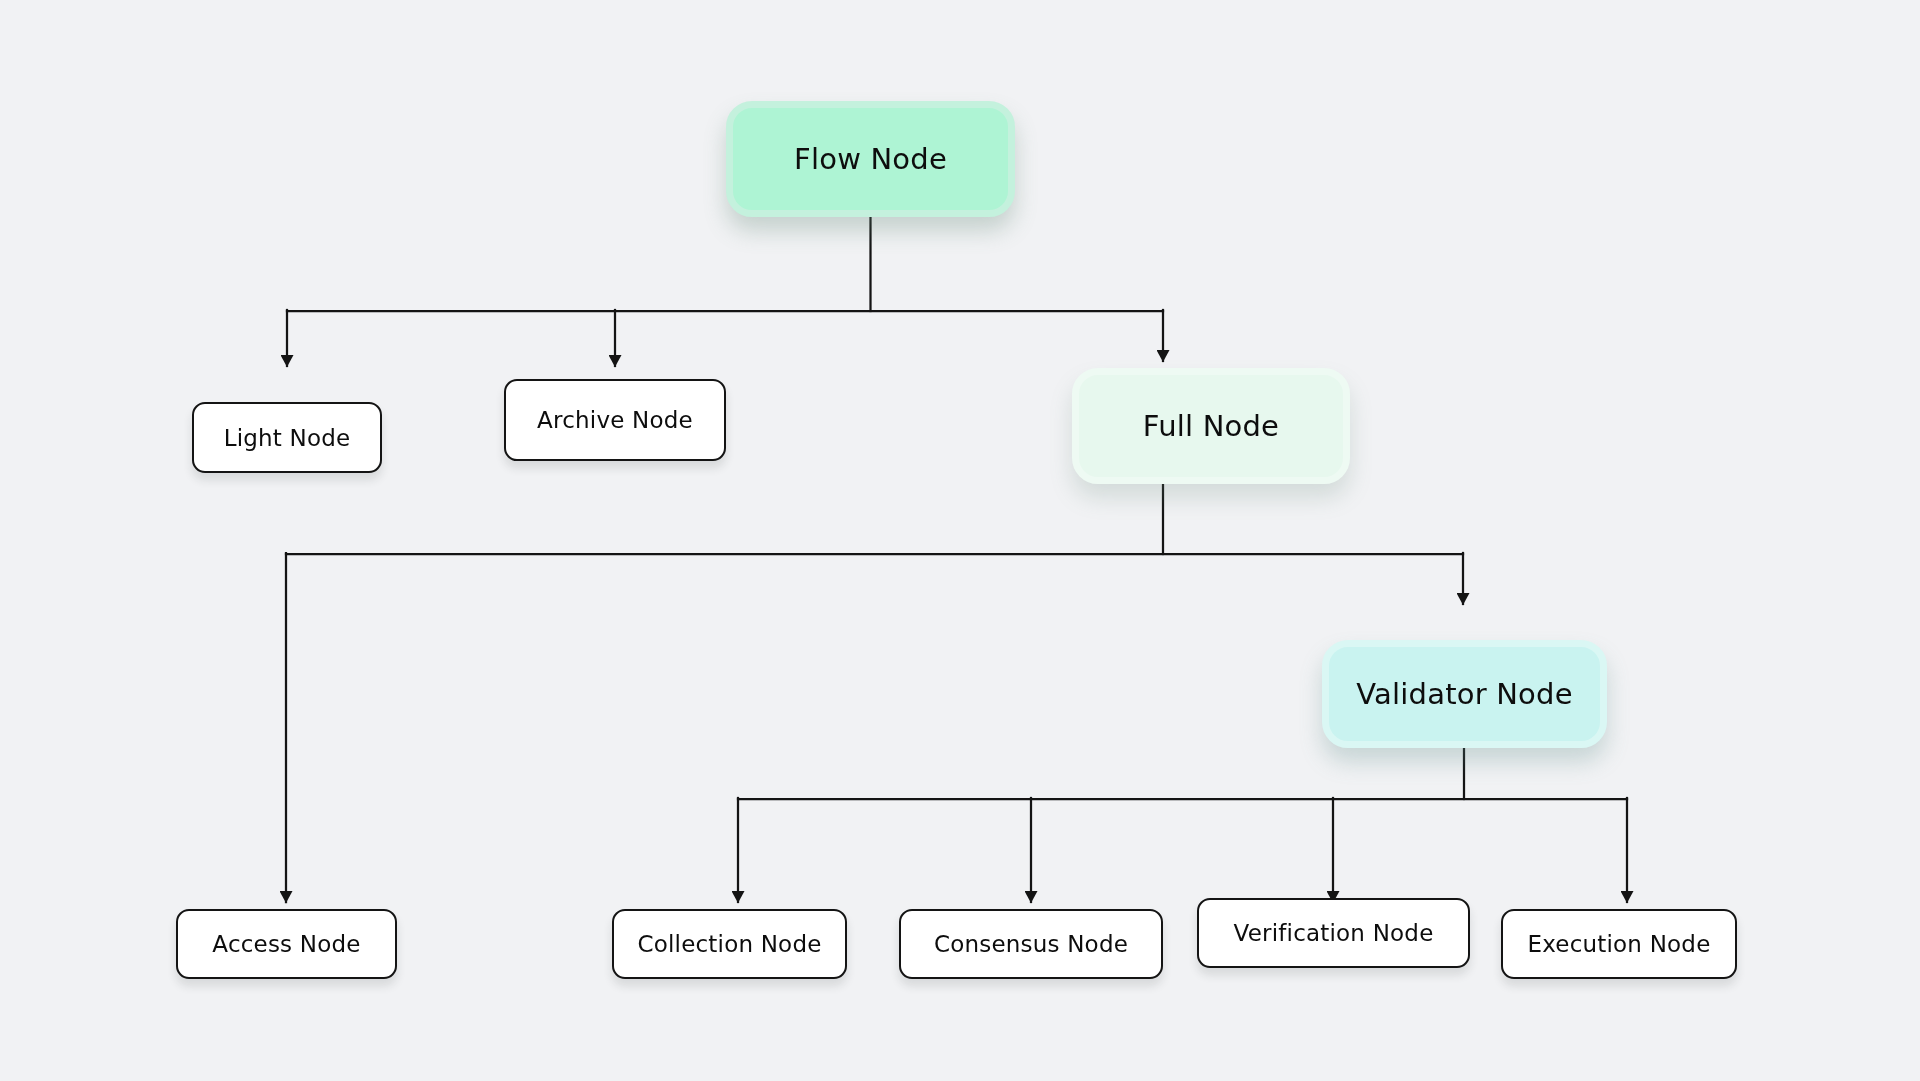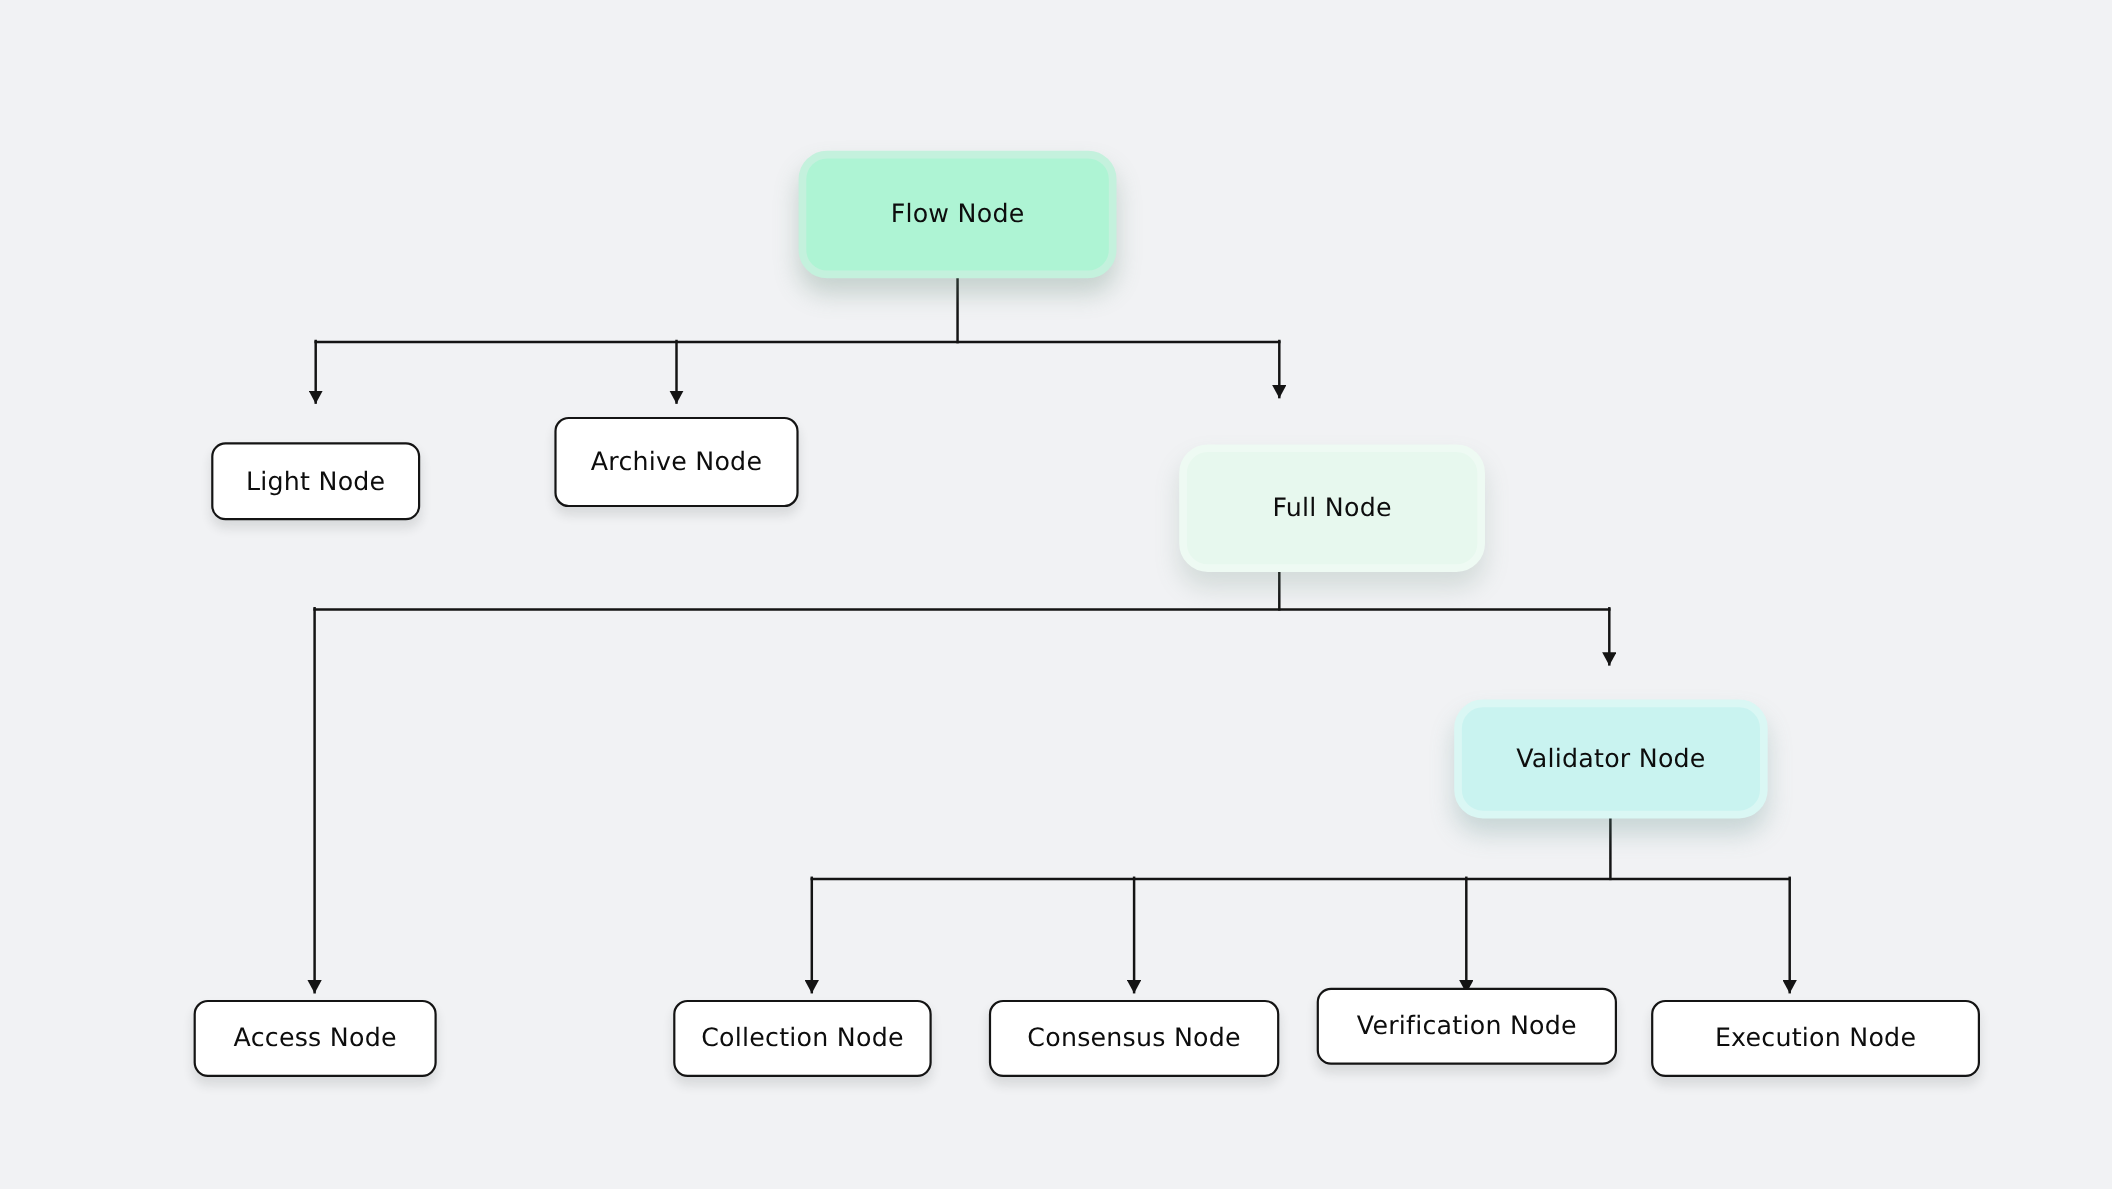--- a/index.html
+++ b/index.html
@@ -43,23 +43,22 @@
     position: absolute;
     display: flex; align-items: center; justify-content: center;
     box-sizing: border-box;
     color: var(--text);
     white-space: nowrap;
     letter-spacing: 0.2px;
   }
   .node .label { display: block; }
   .node.big {
     border-radius: 26px;
-    font-size: 23px;
+    font-size: 29px;
     font-weight: 500;
-    margin-top: 36px;
   }
   .node.big.primary {
     background: var(--node-primary-bg);
     border: 7px solid var(--node-primary-rim);
     box-shadow: 0 14px 22px rgba(100, 135, 120, 0.30);
   }
   .node.big.secondary {
     background: var(--node-secondary-bg);
     border: 7px solid var(--node-secondary-rim);
     box-shadow: 0 14px 22px rgba(110, 140, 128, 0.22);
@@ -75,26 +74,26 @@
     border-radius: 13px;
     font-size: 23px;
     font-weight: 500;
     box-shadow: 0 7px 10px rgba(30, 40, 38, 0.12);
   }
   
   .n-flow         { left: 726px;  top: 101px; width: 289px; height: 116px; }
   .n-light        { left: 192px;  top: 378px; width: 190px; height: 71px; margin-top: 24px;  }
   .n-archive      { left: 504px;  top: 379px; width: 222px; height: 82px; text-align: center;  }
   .n-full         { left: 1072px; top: 368px; width: 278px; height: 116px; }
-  .n-validator    { left: 1322px; top: 600px; width: 285px; height: 108px; }
+  .n-validator    { left: 1322px; top: 640px; width: 285px; height: 108px; }
   .n-access       { left: 176px;  top: 909px; width: 221px; height: 70px;  }
   .n-collection   { left: 612px;  top: 909px; width: 235px; height: 70px;  }
   .n-consensus    { left: 899px;  top: 909px; width: 264px; height: 70px;  }
   .n-verification { left: 1197px; top: 898px; width: 273px; height: 70px;  }
-  .n-execution    { left: 1501px; top: 909px; width: 299px; height: 70px; justify-content: center;  }
+  .n-execution    { left: 1501px; top: 909px; width: 236px; height: 70px; justify-content: center;  }
 </style>
 </head>
 <body>
 
 <div class="canvas">
 
   <svg class="connectors" viewBox="0 0 1920 1081" xmlns="http://www.w3.org/2000/svg">
     <defs>
       <marker id="arrowhead" viewBox="0 0 12 13" refX="11" refY="6.5" markerWidth="12" markerHeight="13" markerUnits="userSpaceOnUse" orient="auto">
         <path class="arrowfill" d="M0,0 L12,6.5 L0,13 z"></path>

